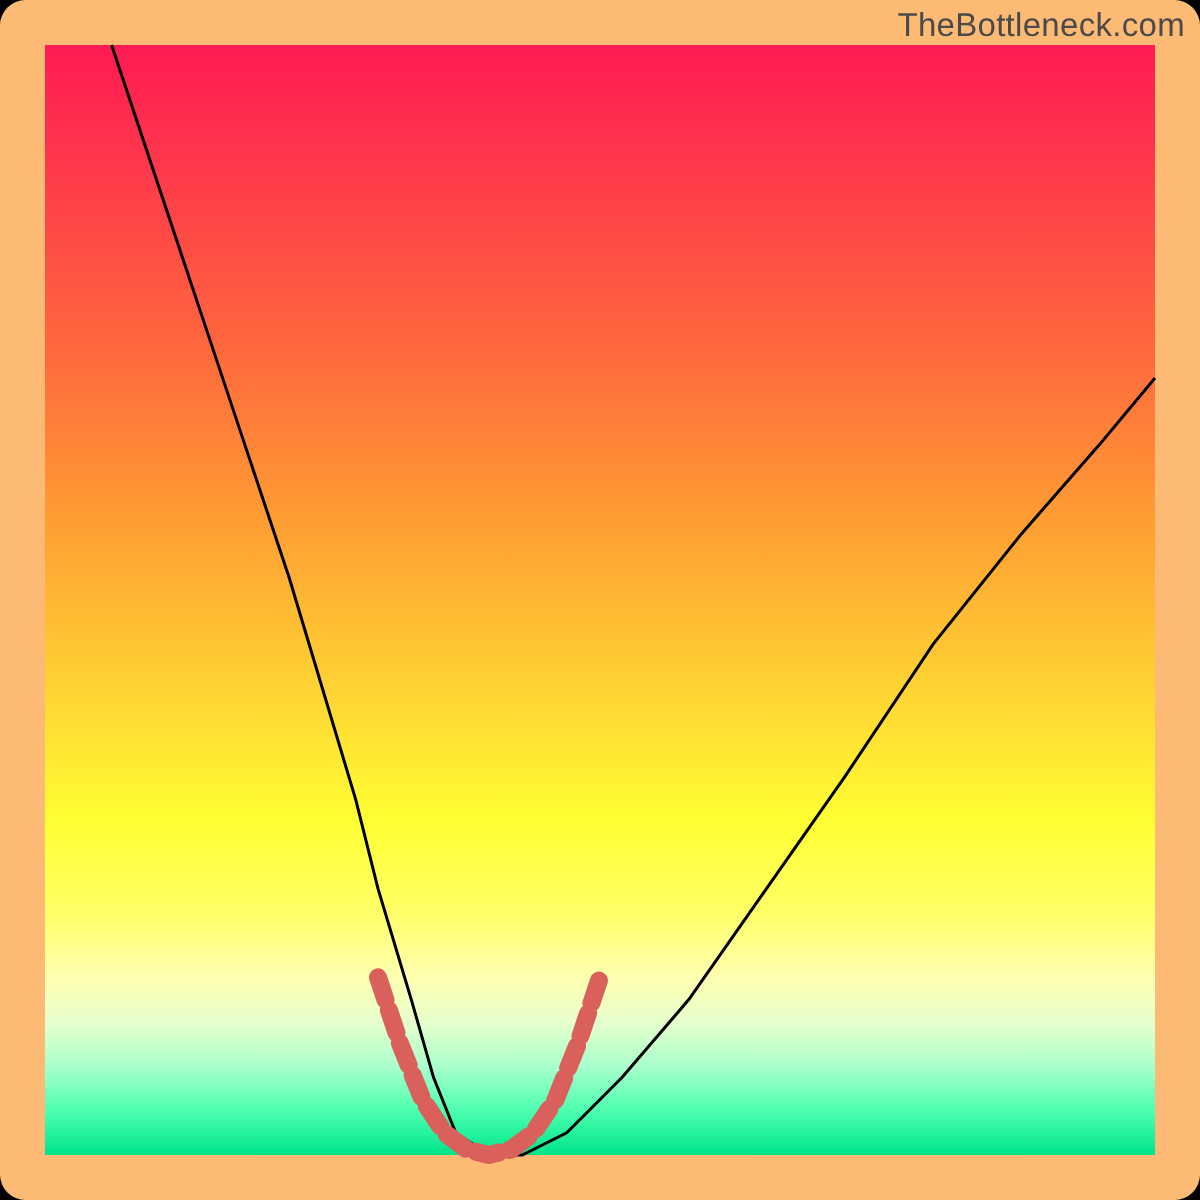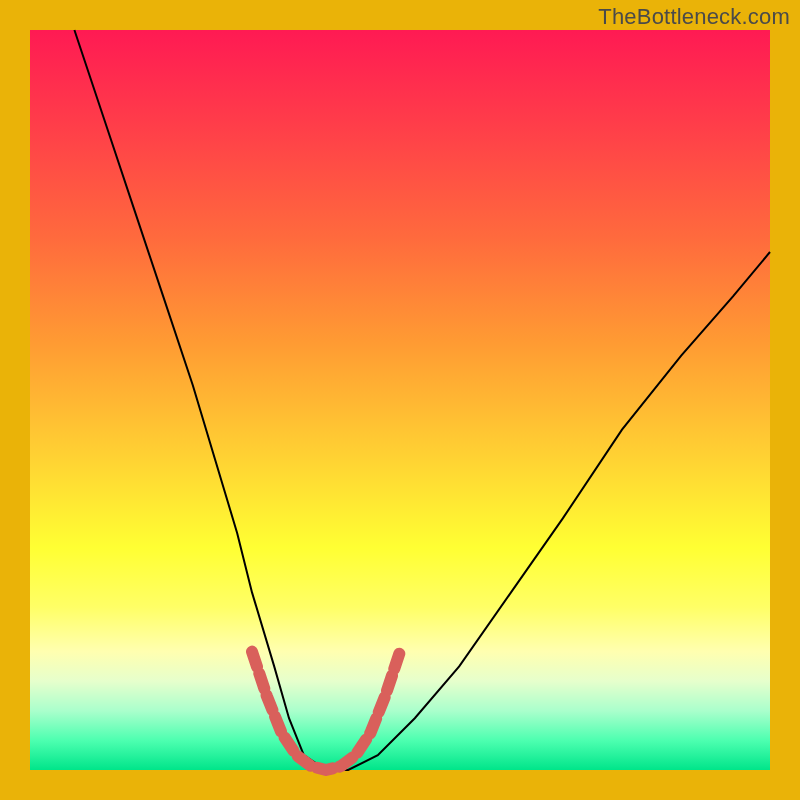--- a/index.html
+++ b/index.html
@@ -10,21 +10,22 @@
     background: #000;
     overflow: hidden;
     font-family: Arial, Helvetica, sans-serif;
   }
   .frame {
     position: absolute;
     top: 0;
     left: 0;
     width: 800px;
     height: 800px;
-    background: #eab308;
+    background: #fdba74;
+    border-radius: 17px;
   }
   .plot {
     position: absolute;
     top: 30px;
     left: 30px;
     width: 740px;
     height: 740px;
     background: linear-gradient(
       to bottom,
       #ff1a53 0%,

